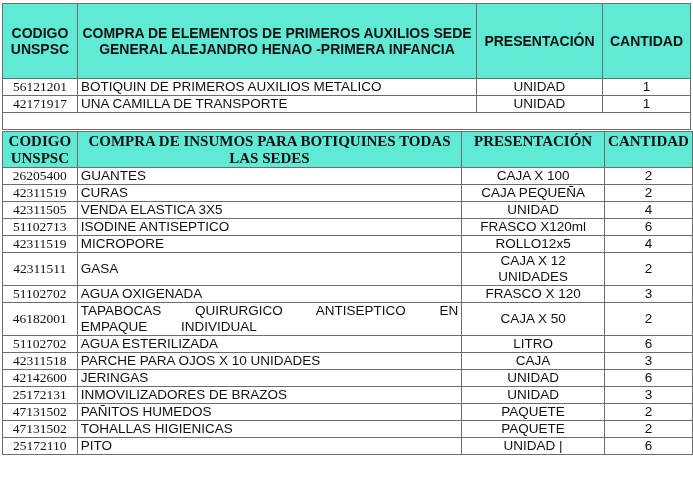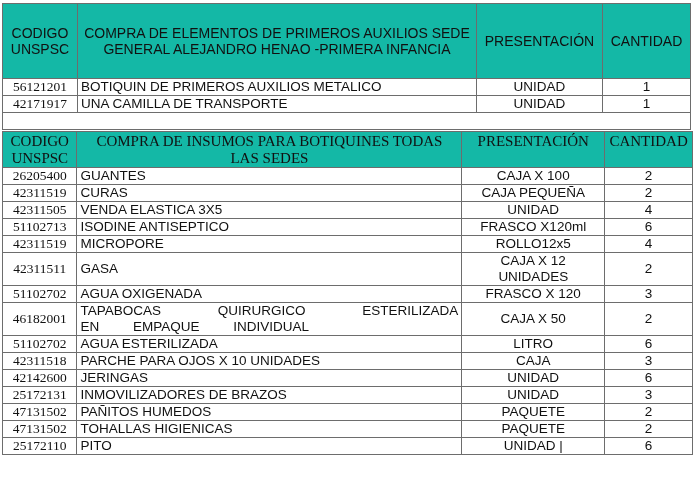--- a/index.html
+++ b/index.html
@@ -1,21 +1,21 @@
 <!DOCTYPE html>
 <html><head>
 <meta charset="utf-8">
 <style>
   html, body { margin: 0; padding: 0; background: #ffffff; }
   body { width: 693px; height: 487px; position: relative; overflow: hidden;
          font-family: "Liberation Sans", sans-serif; color: #111; }
   table { border-collapse: collapse; position: absolute; left: 2px; table-layout: fixed; }
   td, th { border: 1px solid #6d6d6d; padding: 0 3px; font-size: 13.5px; line-height: 16px; }
   col.c1 { width: 75px; } col.c2 { width: 399px; } col.c3 { width: 126px; } col.c4 { width: 88px; }
-  th { background: #14b8a6; font-weight: normal; }
+  th { background: #5eead4; font-weight: bold; }
   #t1 { top: 3px; }
   #t1 th { font-family: "Liberation Sans", sans-serif; font-size: 14px; height: 74px; }
   #t1 td { height: 16px; }
   .spacer td { height: 18px; border-left: 1px solid #6d6d6d; border-right: 1px solid #6d6d6d; background:#fff; }
   #t2 th { font-family: "Liberation Serif", serif; font-size: 15px; line-height: 17px; height: 34px; vertical-align: top; padding-top: 1px; }
   #t2 td { height: 16px; }
   td.code { text-align: center; padding: 0 2px; font-family: Liberation Serif, serif; }
   td.desc { text-align: left; }
   td.pres, td.qty { text-align: center; }
   td.just { text-align: justify; text-align-last: left; }
@@ -108,21 +108,21 @@
         <td class="qty">2</td>
       </tr>
   <tr>
         <td class="code">51102702</td>
         <td class="desc">AGUA OXIGENADA</td>
         <td class="pres">FRASCO X 120</td>
         <td class="qty">3</td>
       </tr>
   <tr class="tall">
         <td class="code">46182001</td>
-        <td class="desc just" style="word-spacing:30px;">TAPABOCAS QUIRURGICO ESTERILIZADA EN EMPAQUE INDIVIDUAL</td>
+        <td class="desc just" style="word-spacing:30px;">TAPABOCAS QUIRURGICO ANTISEPTICO EN EMPAQUE INDIVIDUAL</td>
         <td class="pres">CAJA X 50</td>
         <td class="qty">2</td>
       </tr>
   <tr>
         <td class="code">51102702</td>
         <td class="desc">AGUA ESTERILIZADA</td>
         <td class="pres">LITRO</td>
         <td class="qty">6</td>
       </tr>
   <tr>

